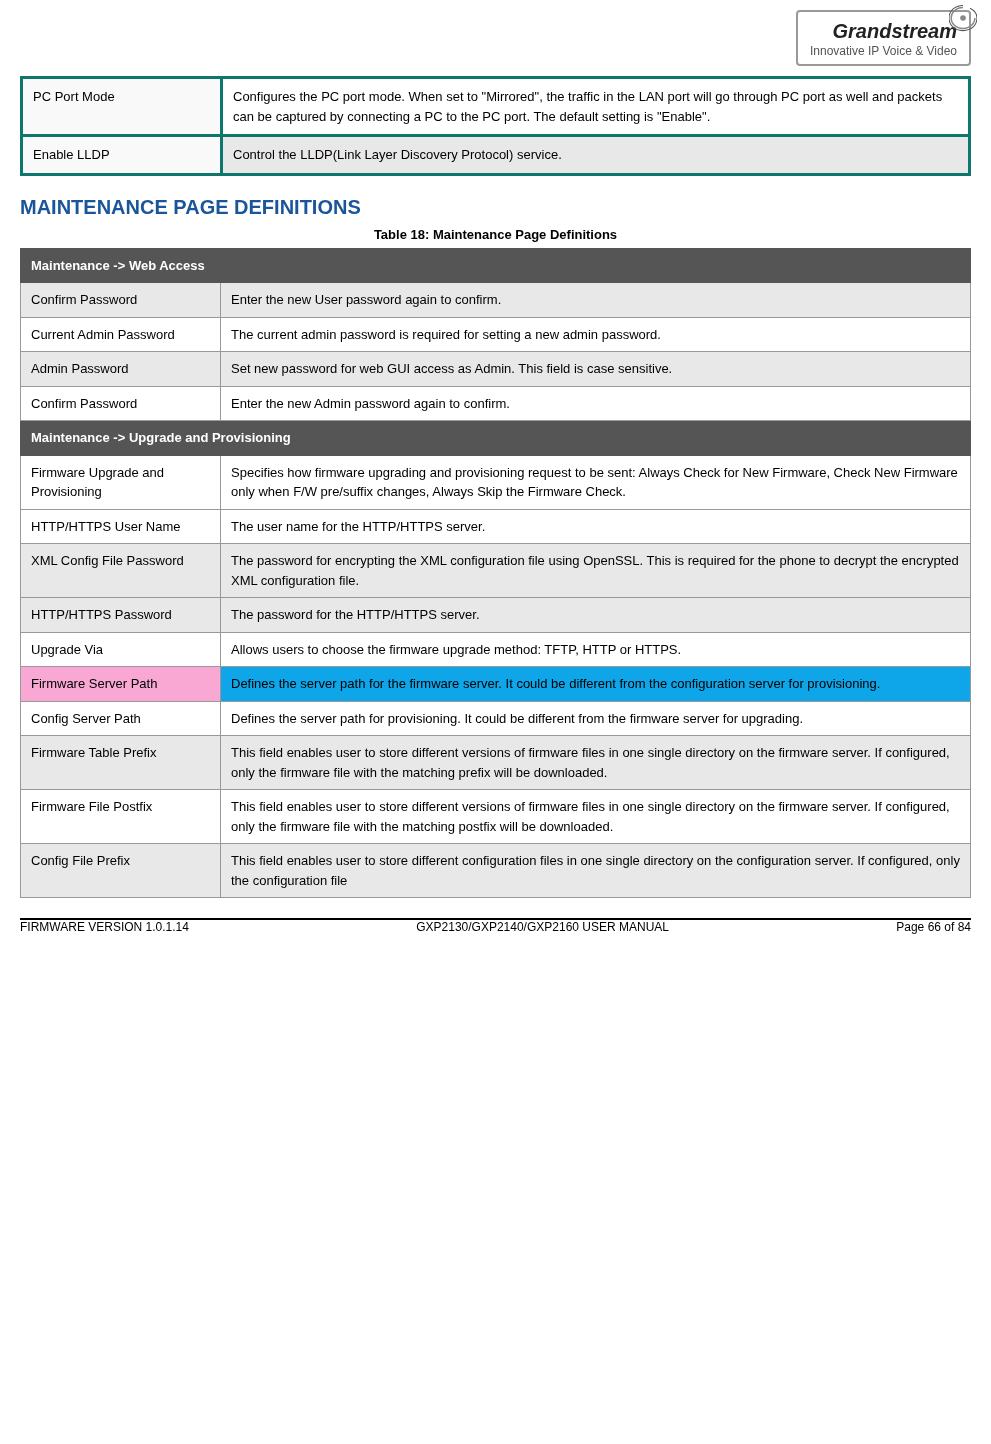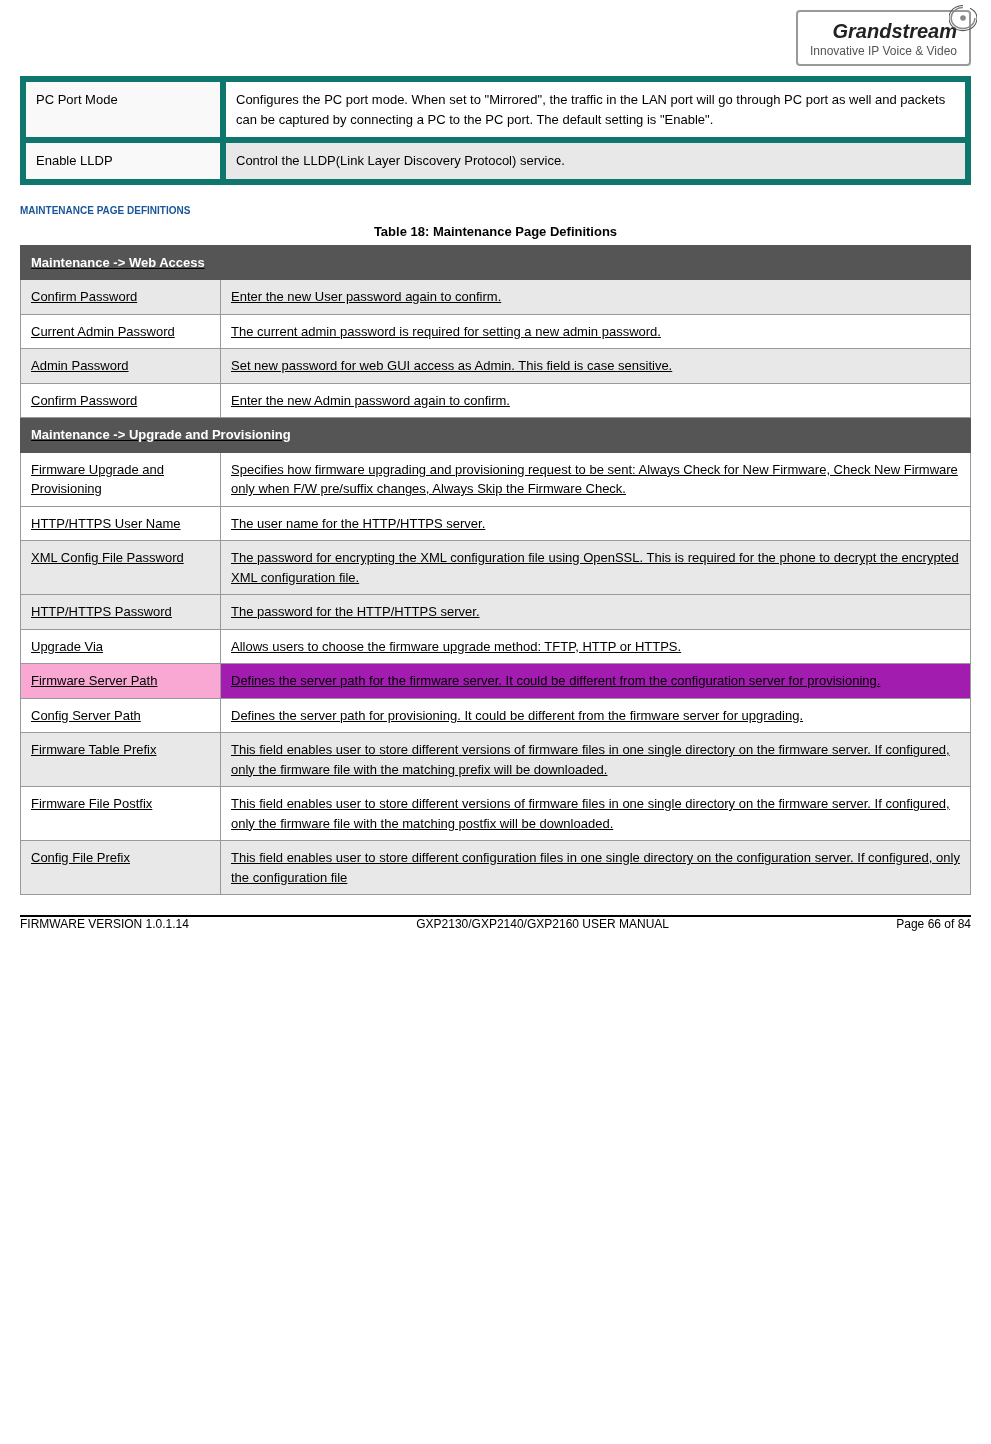--- a/index.html
+++ b/index.html
@@ -50,47 +50,46 @@
       right: -8px;
       width: 28px;
       height: 28px;
     }
     .network-table {
       width: 100%;
       border-collapse: collapse;
       margin-bottom: 20px;
     }
     .network-table td {
-      border: 6px solid #0f766e;
+      border: 3px solid #0f766e;
       padding: 8px 10px;
       vertical-align: top;
       line-height: 1.5;
     }
     .network-table td:first-child {
       width: 200px;
       font-weight: normal;
       background: #f9f9f9;
     }
     .section-header {
       color: #1a5599;
       font-weight: bold;
-      font-size: 10px;
+      font-size: 20px;
       margin: 15px 0 8px 0;
     }
     .table-title {
       text-align: center;
       font-weight: bold;
       font-size: 13px;
       margin-bottom: 6px;
     }
     .main-table {
       width: 100%;
       border-collapse: collapse;
       margin-bottom: 0;
-      text-decoration: underline;
     }
     .main-table td {
       border: 1px solid #999;
       padding: 7px 10px;
       vertical-align: top;
       line-height: 1.5;
     }
     .main-table td:first-child {
       width: 200px;
       background: #fff;
@@ -192,21 +191,21 @@
         <tr>
           <td style="background:#e8e8e8">HTTP/HTTPS Password</td>
           <td style="background:#e8e8e8">The password for the HTTP/HTTPS server.</td>
         </tr>
         <tr>
           <td>Upgrade Via</td>
           <td>Allows users to choose the firmware upgrade method: TFTP, HTTP or HTTPS.</td>
         </tr>
         <tr>
           <td style="background:#f9a8d4">Firmware Server Path</td>
-          <td style="background:#a21caf">Defines the server path for the firmware server. It could be different from the configuration server for provisioning.</td>
+          <td style="background:#0ea5e9">Defines the server path for the firmware server. It could be different from the configuration server for provisioning.</td>
         </tr>
         <tr>
           <td>Config Server Path</td>
           <td>Defines the server path for provisioning. It could be different from the firmware server for upgrading.</td>
         </tr>
         <tr>
           <td style="background:#e8e8e8">Firmware Table Prefix</td>
           <td style="background:#e8e8e8">This field enables user to store different versions of firmware files in one single directory on the firmware server. If configured, only the firmware file with the matching prefix will be downloaded.</td>
         </tr>
         <tr>

